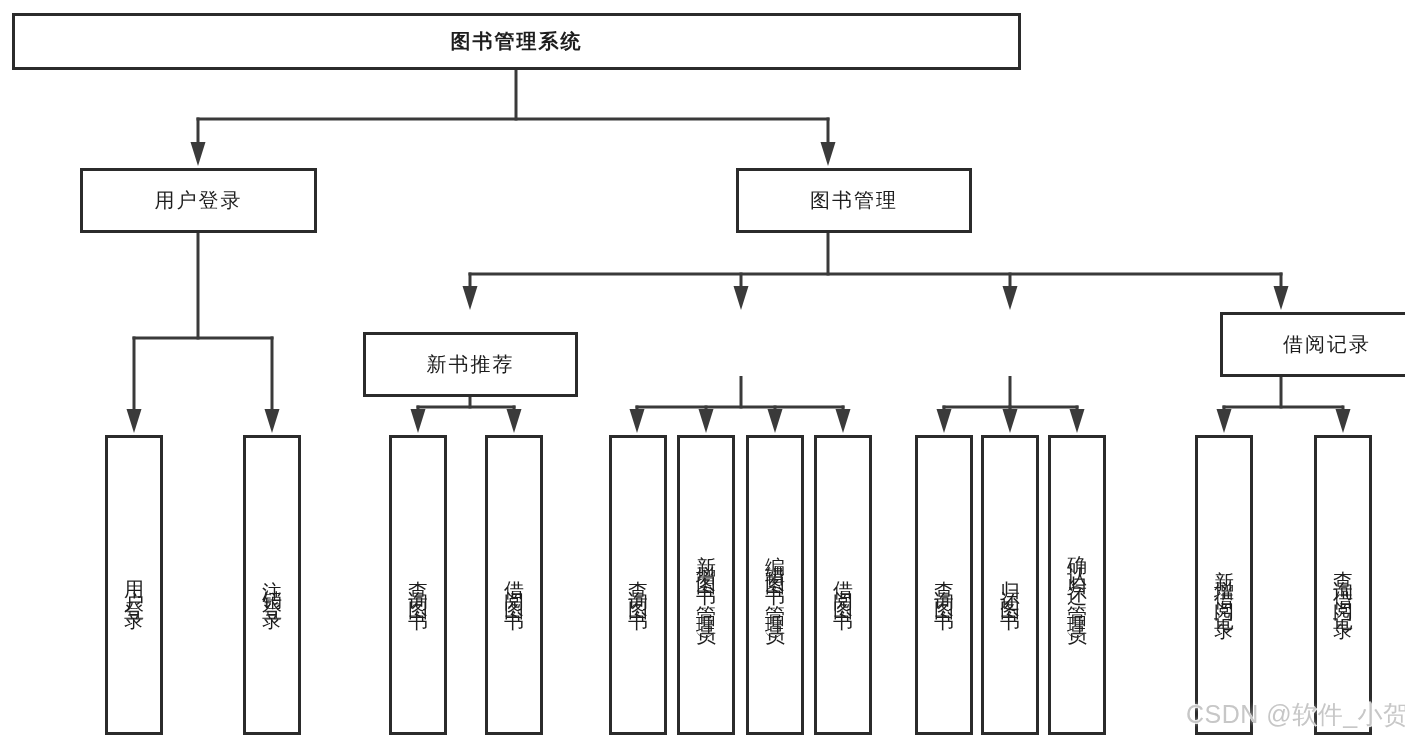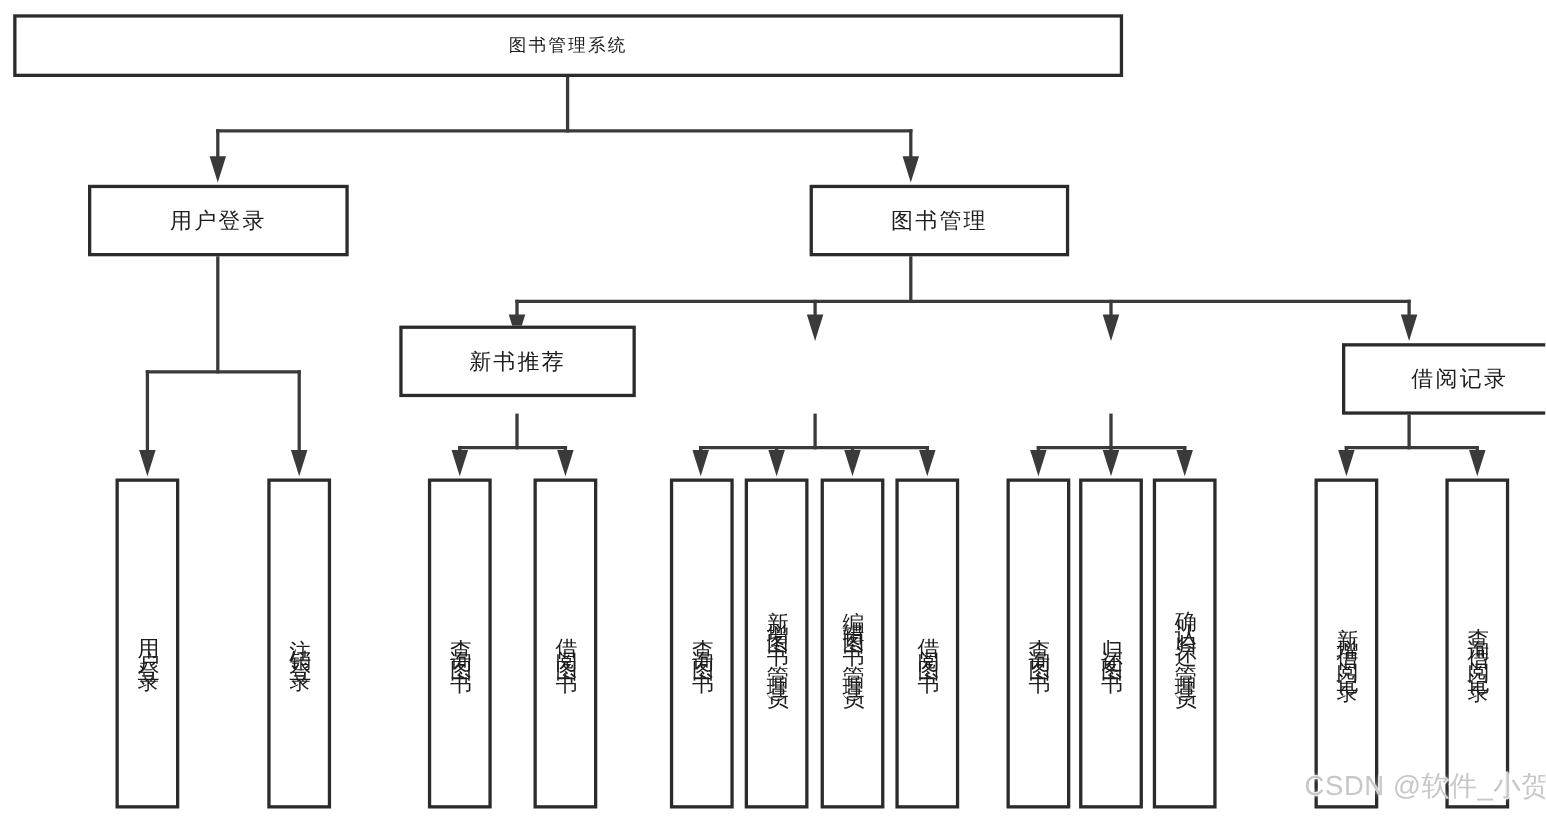--- a/index.html
+++ b/index.html
@@ -15,21 +15,21 @@
   }
   .connectors{position:absolute;left:0;top:0;z-index:1;}
   .wire{fill:none;stroke:var(--line);stroke-width:3;}
   .arrow{fill:var(--line);stroke:none;}
   .box{
     position:absolute;background:#fff;border:3px solid var(--border);
     box-sizing:border-box;display:flex;align-items:center;justify-content:center;
     color:var(--text);z-index:2;
   }
   .hbox{font-size:20px;letter-spacing:2px;}
-  .root-box{font-size:16px;letter-spacing:2px;}
+  .root-box{font-size:20px;letter-spacing:2px;font-weight:bold;}
   .leaf>span{
     writing-mode:vertical-rl;text-orientation:mixed;
     font-size:20px;letter-spacing:10px;line-height:1.15;
   }
   .watermark{
     position:absolute;left:1186px;top:698px;z-index:5;
     font-size:25px;letter-spacing:0.5px;color:var(--watermark);
     text-shadow:-1px -1px 0 rgba(255,255,255,.85),1px 1px 0 rgba(255,255,255,.85),0 0 4px rgba(255,255,255,.9);
     white-space:nowrap;
   }
@@ -99,21 +99,21 @@
     <polyline class="wire" points="1343,405.5 1343,413"></polyline>
     <polygon class="arrow" points="1216.5,409 1231.5,409 1224,433"></polygon>
     <polygon class="arrow" points="1335.5,409 1350.5,409 1343,433"></polygon>
   </svg>
 
   <div class="box root-box" style="left:12px;top:13px;width:1009px;height:57px;">图书管理系统</div>
 
   <div class="box hbox" style="left:80px;top:168px;width:237px;height:65px;">用户登录</div>
   <div class="box hbox" style="left:710px;top:168px;width:236px;height:65px;margin-left:26px;">图书管理</div>
 
-  <div class="box hbox" style="left:363px;top:296px;width:215px;height:65px;">新书推荐</div>
+  <div class="box hbox" style="left:363px;top:332px;width:215px;height:65px;">新书推荐</div>
   <div class="box hbox" style="left:1220px;top:312px;width:214px;height:65px;">借阅记录</div>
 
   <div class="box leaf" style="left:105px;top:435px;width:58px;height:300px;">
     <span>用户登录</span>
   </div>
   <div class="box leaf" style="left:243px;top:435px;width:58px;height:300px;">
     <span>注销登录</span>
   </div>
   <div class="box leaf" style="left:389px;top:435px;width:58px;height:300px;">
     <span>查询图书</span>

